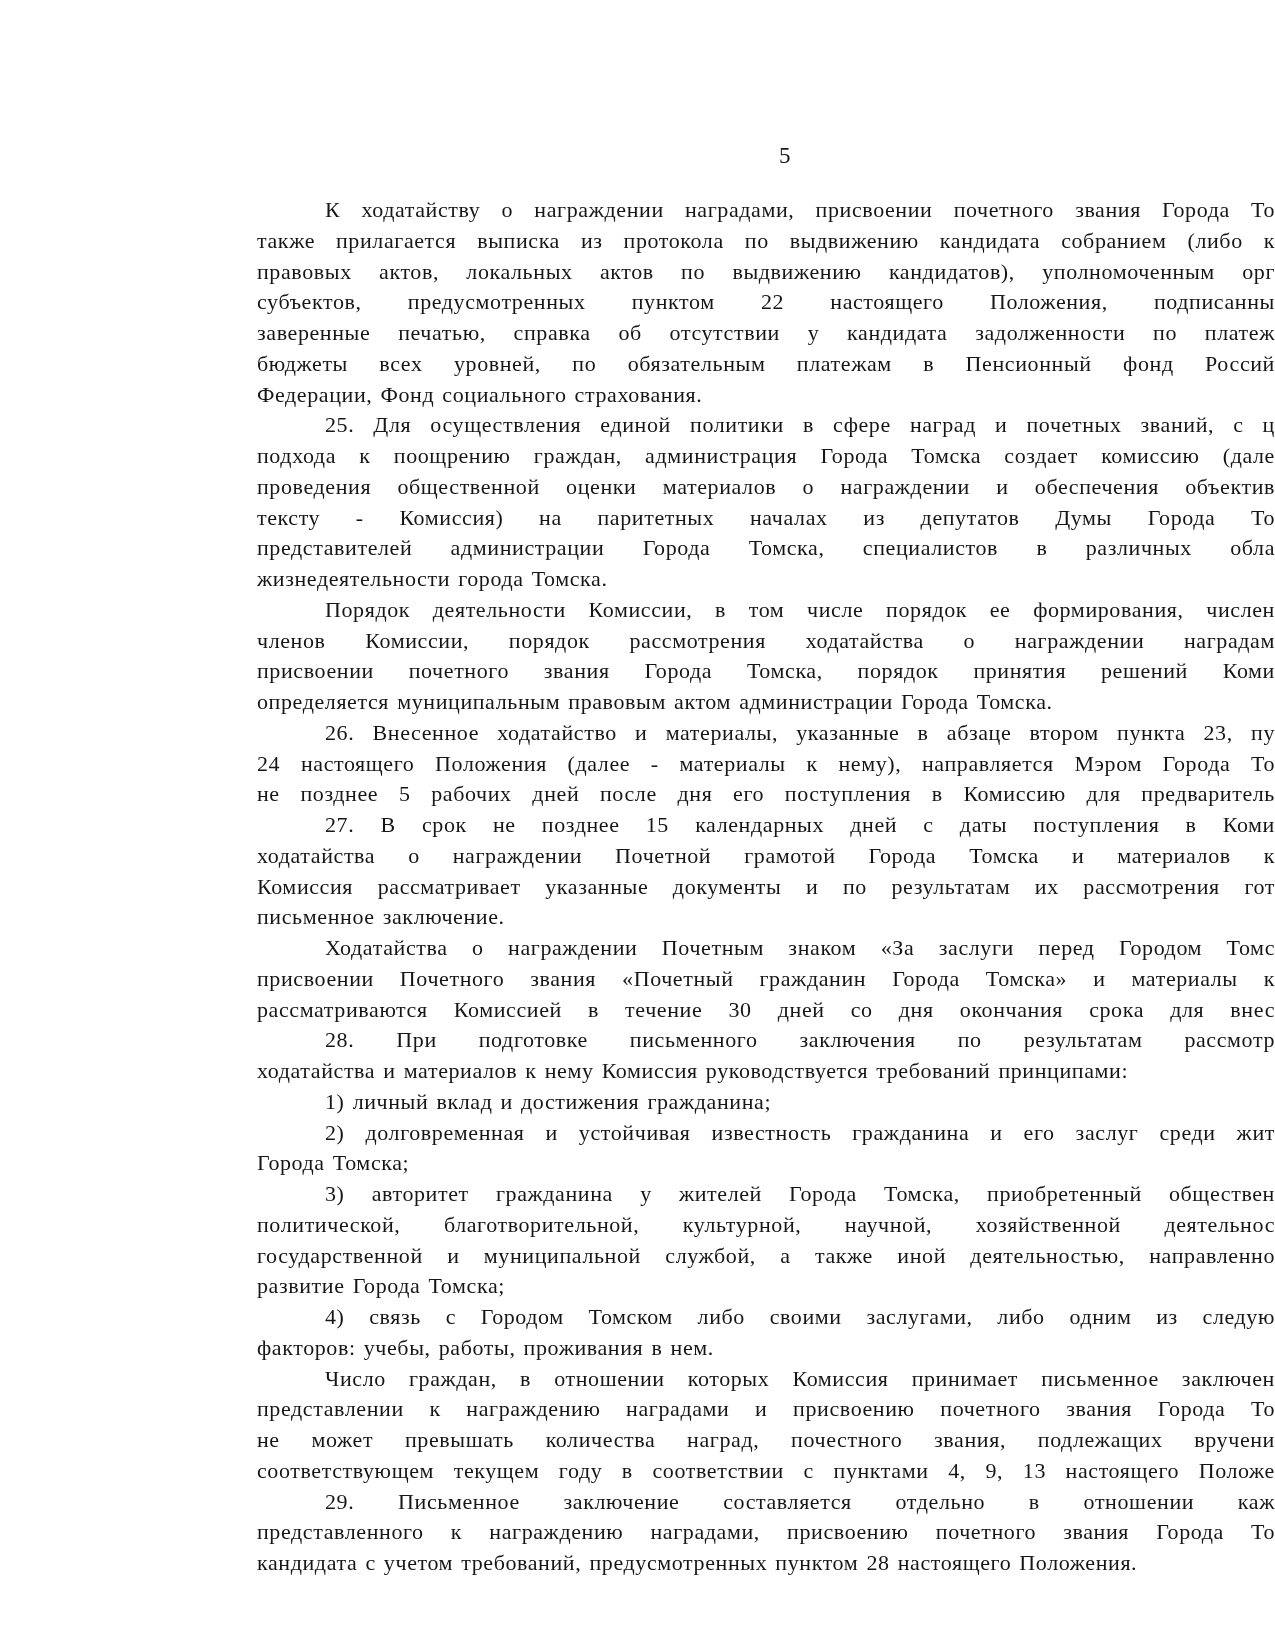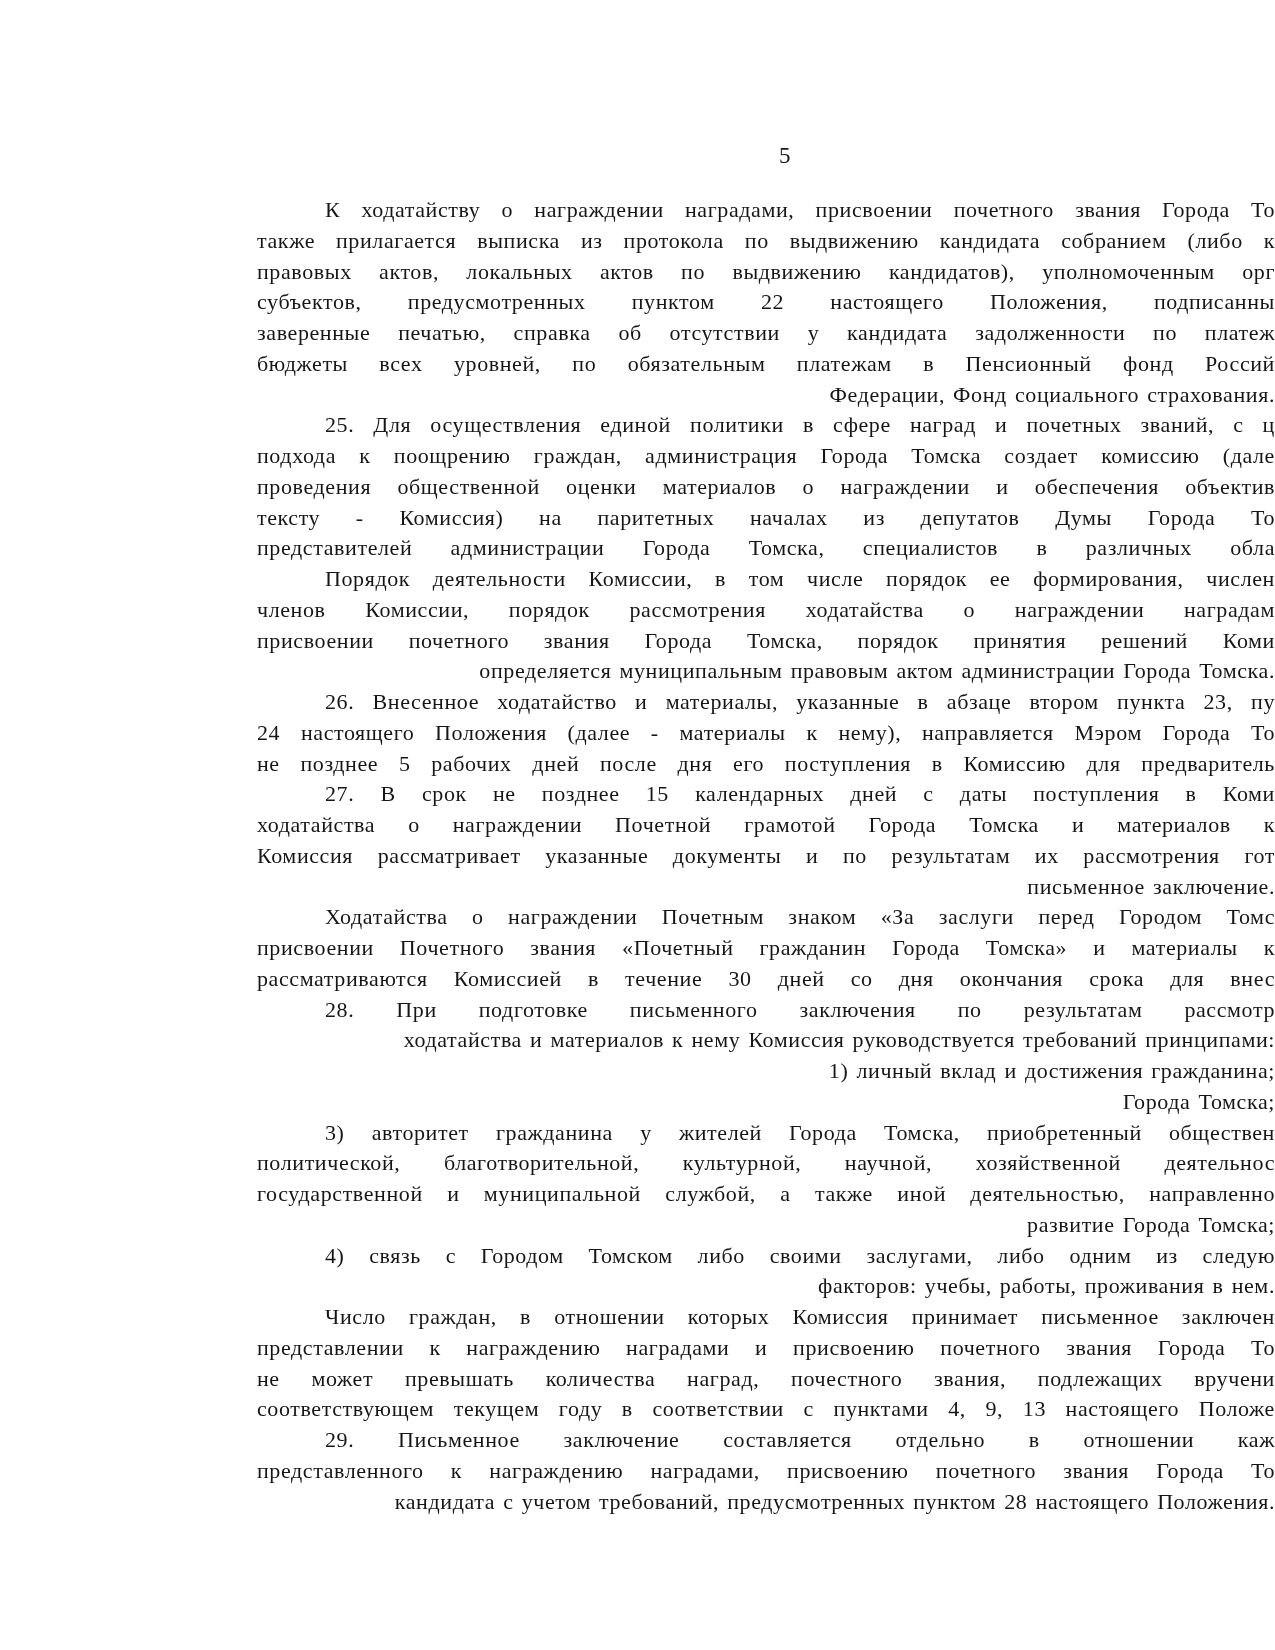--- a/index.html
+++ b/index.html
@@ -38,21 +38,21 @@
     width: 1018px;
   }
   .line {
     height: 30.75px;
     line-height: 30.75px;
     font-size: 22px;
     letter-spacing: 0.6px;
     word-spacing: 2px;
     overflow: hidden;
     white-space: normal;
-    text-align: right;
+    text-align: left;
   }
   .line.justify {
     text-align: justify;
     text-align-last: justify;
   }
   .line.indent {
     text-indent: 68px;
   }
 </style>
 </head>
@@ -66,37 +66,39 @@
       <div class="line justify">правовых актов, локальных актов по выдвижению кандидатов), уполномоченным орг</div>
       <div class="line justify">субъектов, предусмотренных пунктом 22 настоящего Положения, подписанны</div>
       <div class="line justify">заверенные печатью, справка об отсутствии у кандидата задолженности по платеж</div>
       <div class="line justify">бюджеты всех уровней, по обязательным платежам в Пенсионный фонд Россий</div>
       <div class="line">Федерации, Фонд социального страхования.</div>
       <div class="line justify indent">25. Для осуществления единой политики в сфере наград и почетных званий, с ц</div>
       <div class="line justify">подхода к поощрению граждан, администрация Города Томска создает комиссию (дале</div>
       <div class="line justify">проведения общественной оценки материалов о награждении и обеспечения объектив</div>
       <div class="line justify">тексту - Комиссия) на паритетных началах из депутатов Думы Города То</div>
       <div class="line justify">представителей администрации Города Томска, специалистов в различных обла</div>
+      <div class="line">жизнедеятельности города Томска.</div>
       <div class="line justify indent">Порядок деятельности Комиссии, в том числе порядок ее формирования, числен</div>
       <div class="line justify">членов Комиссии, порядок рассмотрения ходатайства о награждении наградам</div>
       <div class="line justify">присвоении почетного звания Города Томска, порядок принятия решений Коми</div>
       <div class="line">определяется муниципальным правовым актом администрации Города Томска.</div>
       <div class="line justify indent">26. Внесенное ходатайство и материалы, указанные в абзаце втором пункта 23, пу</div>
       <div class="line justify">24 настоящего Положения (далее - материалы к нему), направляется Мэром Города То</div>
       <div class="line justify">не позднее 5 рабочих дней после дня его поступления в Комиссию для предваритель</div>
       <div class="line justify indent">27. В срок не позднее 15 календарных дней с даты поступления в Коми</div>
       <div class="line justify">ходатайства о награждении Почетной грамотой Города Томска и материалов к</div>
       <div class="line justify">Комиссия рассматривает указанные документы и по результатам их рассмотрения гот</div>
       <div class="line">письменное заключение.</div>
       <div class="line justify indent">Ходатайства о награждении Почетным знаком «За заслуги перед Городом Томс</div>
       <div class="line justify">присвоении Почетного звания «Почетный гражданин Города Томска» и материалы к</div>
       <div class="line justify">рассматриваются Комиссией в течение 30 дней со дня окончания срока для внес</div>
       <div class="line justify indent">28. При подготовке письменного заключения по результатам рассмотр</div>
       <div class="line">ходатайства и материалов к нему Комиссия руководствуется требований принципами:</div>
       <div class="line indent">1) личный вклад и достижения гражданина;</div>
+      <div class="line justify indent">2) долговременная и устойчивая известность гражданина и его заслуг среди жит</div>
       <div class="line">Города Томска;</div>
       <div class="line justify indent">3) авторитет гражданина у жителей Города Томска, приобретенный обществен</div>
       <div class="line justify">политической, благотворительной, культурной, научной, хозяйственной деятельнос</div>
       <div class="line justify">государственной и муниципальной службой, а также иной деятельностью, направленно</div>
       <div class="line">развитие Города Томска;</div>
       <div class="line justify indent">4) связь с Городом Томском либо своими заслугами, либо одним из следую</div>
       <div class="line">факторов: учебы, работы, проживания в нем.</div>
       <div class="line justify indent">Число граждан, в отношении которых Комиссия принимает письменное заключен</div>
       <div class="line justify">представлении к награждению наградами и присвоению почетного звания Города То</div>
       <div class="line justify">не может превышать количества наград, почестного звания, подлежащих вручени</div>

